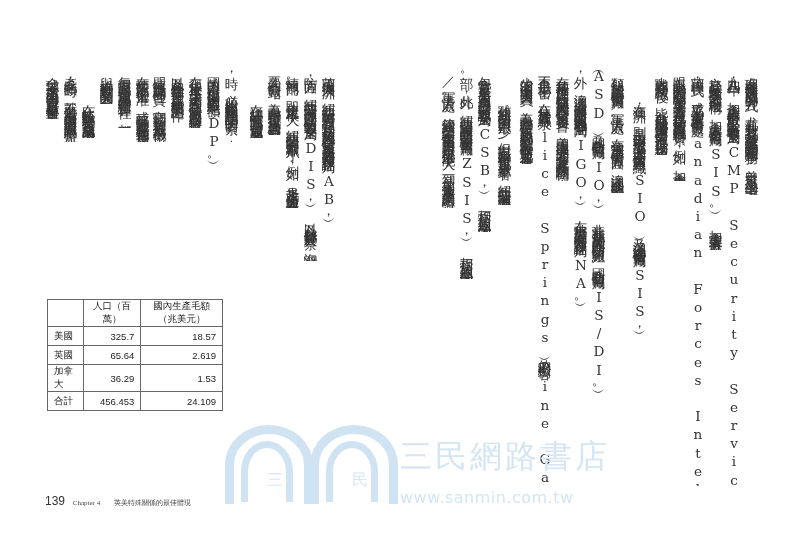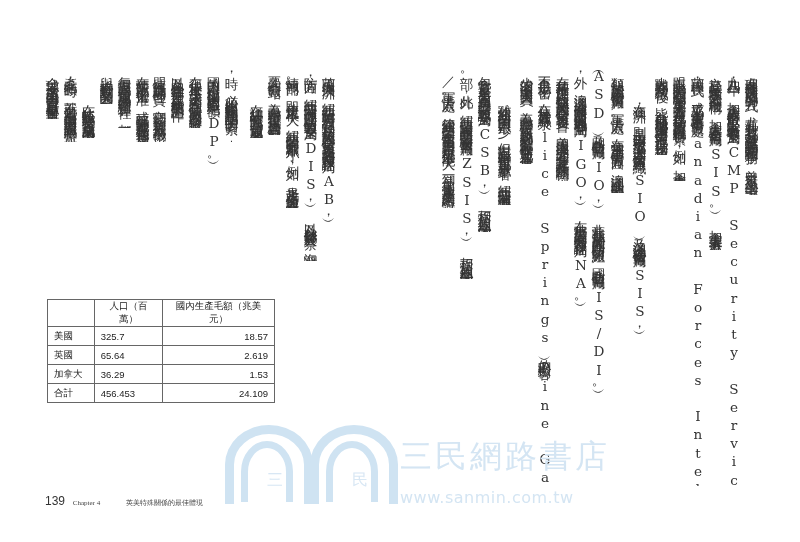--- a/index.html
+++ b/index.html
@@ -29,41 +29,41 @@
   .vcol.indent { padding-top: 28px; }
 
   .table-wrap {
     position: absolute; left: 47px; top: 299px;
     width: 180px;
   }
   table.data {
     border-collapse: collapse;
     font-family: "Liberation Sans", "DejaVu Sans", sans-serif;
     font-size: 9.5px; color: #222;
-    width: 228px;
+    width: 176px;
   }
   table.data td, table.data th {
     border: 1px solid #666;
     height: 18px;
     padding: 0 6px;
     font-weight: normal;
   }
   table.data th { text-align: center; font-size: 9.5px; }
   table.data td.c0 { width: 30px; text-align: left; }
-  table.data td.c1 { width: 50px; text-align: left; }
+  table.data td.c1 { width: 50px; text-align: right; }
   table.data td.c2 { width: 90px; text-align: right; }
 
   .footer-left {
     position: absolute; left: 45px; top: 494px;
     font-size: 7px; color: #444;
     font-family: "Liberation Serif", serif;
     white-space: nowrap;
   }
   .footer-left .pno { font-family: "Liberation Sans", sans-serif; font-size: 12px; margin-right: 6px; color: #333; }
-  .footer-left .ch { margin-right: 24px; text-align: right; }
+  .footer-left .ch { margin-right: 12px; text-align: right; }
 
   .watermark { position: absolute; left: 225px; top: 425px; width: 400px; height: 70px; pointer-events: none; }
   .wm-arc { position: absolute; border-radius: 50% 50% 0 0; border: 9px solid #cfe3f2; border-bottom: none; }
   .wm-text {
     position: absolute; left: 175px; top: 10px;
     font-family: "DejaVu Serif", serif; font-size: 32px; color: #d4e5f3; letter-spacing: 3px;
   }
   .wm-url {
     position: absolute; left: 175px; top: 63px;
     font-family: "DejaVu Sans", sans-serif; font-size: 16px; color: #d4e5f3; letter-spacing: 0.5px;

